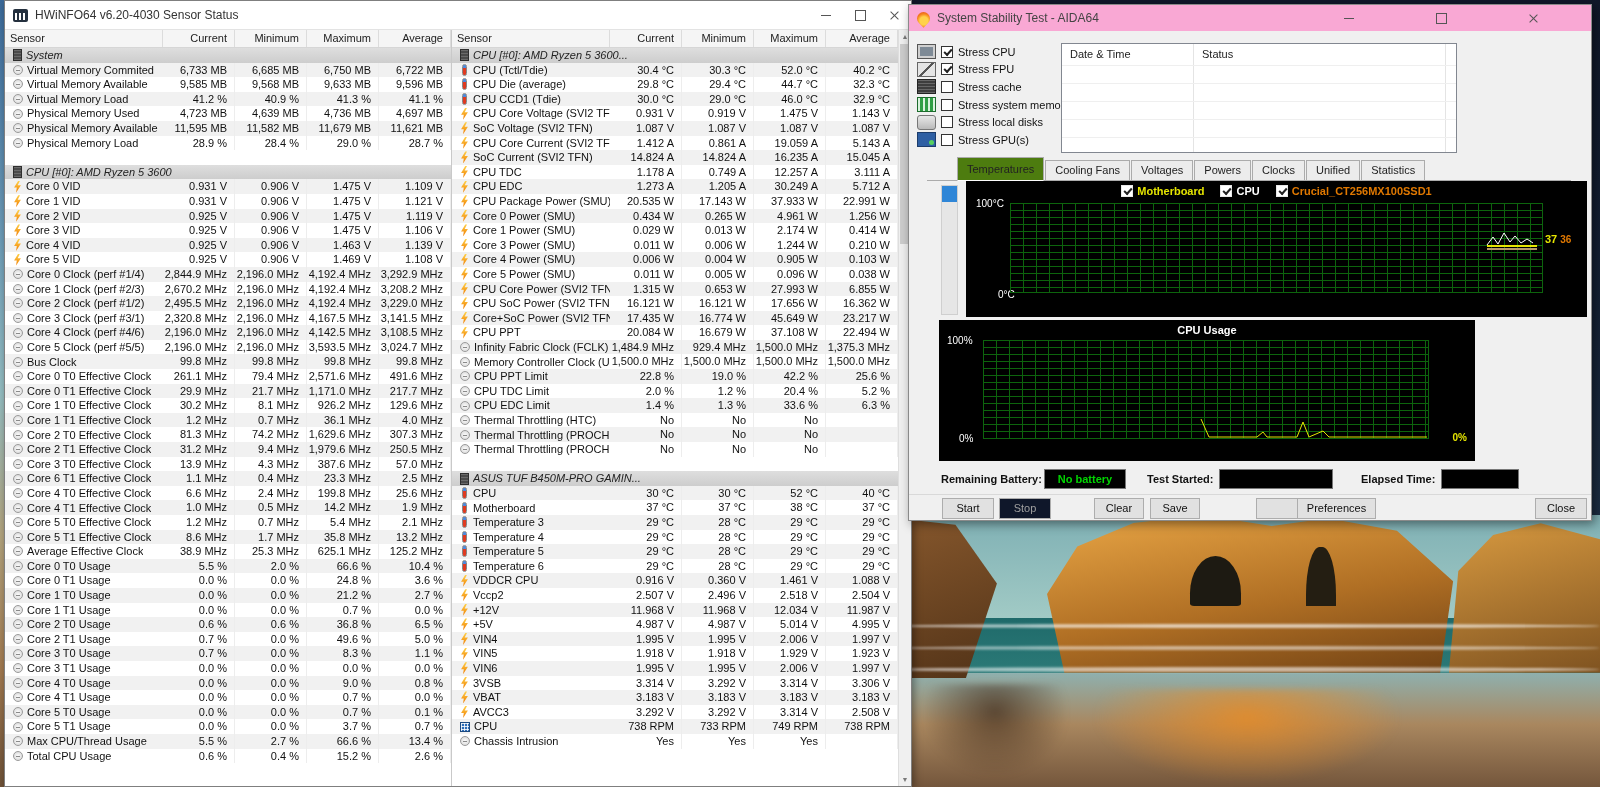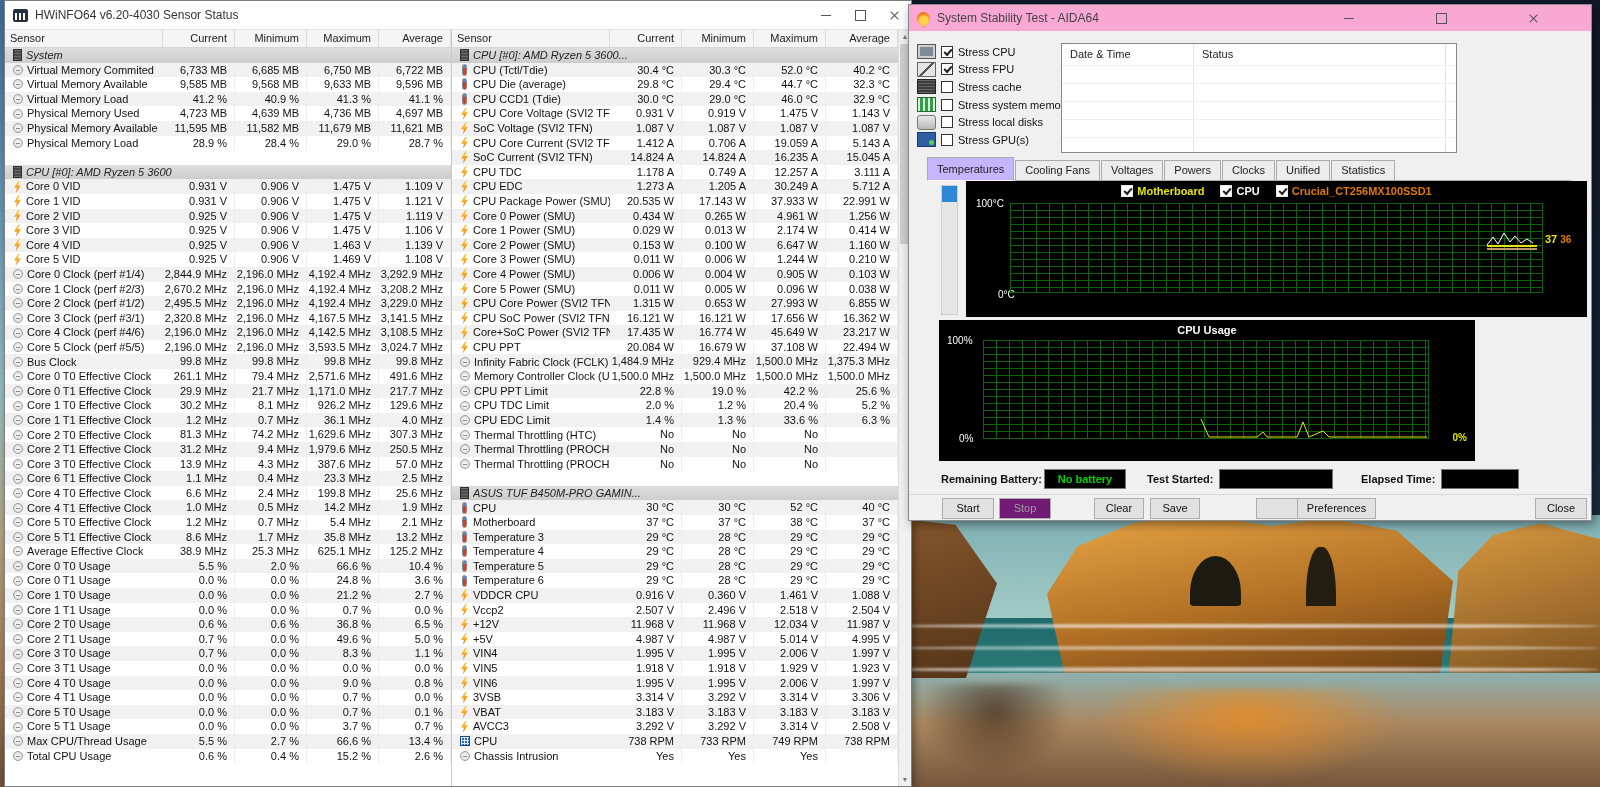--- a/index.html
+++ b/index.html
@@ -104,21 +104,21 @@
   .i-ram{background:#2f9e44;border:1px solid #1d6b2d;background-image:repeating-linear-gradient(to right,#d9f2dd 0 2px,transparent 2px 5px);}
   .i-disk{background:linear-gradient(#e8e8e8,#b9b9b9);border:1px solid #777;border-radius:3px;}
   .i-gpu{background:#2e5fa3;border:1px solid #1c3c6b;} .i-gpu::after{content:"";position:absolute;right:1px;bottom:1px;width:5px;height:5px;border-radius:50%;background:#57d05e;}
   .logbox{position:absolute;left:152px;top:38px;width:396px;height:110px;background:#fff;border:1px solid #828790;box-sizing:border-box;}
   .logbox .hdr{position:absolute;top:4px;font-size:11px;color:#222;}
   .logbox .v1{position:absolute;left:131px;top:0;bottom:0;width:1px;background:#e4e4e4;}
   .logbox .v2{position:absolute;left:383px;top:0;bottom:0;width:1px;background:#e4e4e4;}
   .logbox .rl{position:absolute;left:0;right:0;height:1px;background:#efefef;}
   .tabs{position:absolute;left:18px;top:154px;right:20px;display:flex;align-items:flex-end;border-bottom:1px solid #ababab;height:21px;}
   .tab{padding:2px 9px 2px;border:1px solid #ababab;border-bottom:none;background:#ececec;color:#222;margin-right:1px;height:15px;line-height:15px;}
-  .tab.active{background:#c4b5fd;height:18px;line-height:18px;margin-bottom:-1px;border-bottom:1px solid #fdfdfd;}
+  .tab.active{background:#4d7c0f;height:18px;line-height:18px;margin-bottom:-1px;border-bottom:1px solid #fdfdfd;margin-left:30px;}
   .slider{position:absolute;left:32px;top:180px;width:17px;height:130px;background:#e6e6e6;border:1px solid #cfcfcf;box-sizing:border-box;}
   .slider .th{position:absolute;left:0;top:0;width:100%;height:16px;background:#2f86d7;}
   .gpanel{position:absolute;background:#000;}
   .g-temp{left:57px;top:176px;width:621px;height:136px;}
   .g-usage{left:30px;top:315px;width:536px;height:141px;}
   .legend{position:absolute;left:0;right:0;top:4px;display:flex;justify-content:center;gap:16px;align-items:center;}
   .legend .item{display:flex;align-items:center;gap:4px;font-weight:bold;}
   .legend .cbx{margin-right:0;}
   .grid{position:absolute;left:44px;right:44px;top:22px;bottom:24px;
     background-image:repeating-linear-gradient(to right,#0d640d 0 1px,transparent 1px 13px),
@@ -130,21 +130,21 @@
   .readings{position:absolute;font-size:11px;font-weight:bold;}
   .trace{position:absolute;}
   .ylab{position:absolute;color:#e5e500;font-size:10px;font-weight:bold;}
   .inforow{position:absolute;left:0;right:0;top:464px;height:22px;font-size:11px;color:#111;}
   .inforow .lab{position:absolute;top:4px;font-weight:bold;}
   .blackbox{position:absolute;top:0;height:20px;background:#000;border:1px solid #777;box-sizing:border-box;
             color:#00d400;font-weight:bold;text-align:center;line-height:18px;}
   .btnrow{position:absolute;left:0;right:0;top:489px;height:23px;border-top:1px solid #d9d9d9;}
   .wbtn{position:absolute;top:3px;height:21px;background:#e1e1e1;border:1px solid #adadad;box-sizing:border-box;
         text-align:center;line-height:19px;color:#111;}
-  .wbtn.dis{color:#9f9f9f;background:#701a75;}
+  .wbtn.dis{color:#9f9f9f;background:#0f172a;}
 </style>
 </head>
 <body>
 
 <div class="wall">
   <div class="wall-dark"></div>
   <div class="beach">
     <div class="sky"></div>
     <div class="sea"></div>
     <div class="sand"></div>
@@ -722,21 +722,21 @@
           <div class="cell cv">1.087 V</div>
           <div class="cell cv">1.087 V</div>
           <div class="cell cv">1.087 V</div>
         </div>
         <div class="srow">
           <div class="cell c0">
             <span class="ico ic-b"></span>
             <span class="lbl">CPU Core Current (SVI2 TFN)</span>
           </div>
           <div class="cell cv">1.412 A</div>
-          <div class="cell cv">0.706 A</div>
+          <div class="cell cv">0.861 A</div>
           <div class="cell cv">19.059 A</div>
           <div class="cell cv">5.143 A</div>
         </div>
         <div class="srow odd">
           <div class="cell c0">
             <span class="ico ic-b"></span>
             <span class="lbl">SoC Current (SVI2 TFN)</span>
           </div>
           <div class="cell cv">14.824 A</div>
           <div class="cell cv">14.824 A</div>
@@ -785,30 +785,20 @@
         </div>
         <div class="srow">
           <div class="cell c0">
             <span class="ico ic-b"></span>
             <span class="lbl">Core 1 Power (SMU)</span>
           </div>
           <div class="cell cv">0.029 W</div>
           <div class="cell cv">0.013 W</div>
           <div class="cell cv">2.174 W</div>
           <div class="cell cv">0.414 W</div>
-        </div>
-        <div class="srow odd">
-          <div class="cell c0">
-            <span class="ico ic-b"></span>
-            <span class="lbl">Core 2 Power (SMU)</span>
-          </div>
-          <div class="cell cv">0.153 W</div>
-          <div class="cell cv">0.100 W</div>
-          <div class="cell cv">6.647 W</div>
-          <div class="cell cv">1.160 W</div>
         </div>
         <div class="srow">
           <div class="cell c0">
             <span class="ico ic-b"></span>
             <span class="lbl">Core 3 Power (SMU)</span>
           </div>
           <div class="cell cv">0.011 W</div>
           <div class="cell cv">0.006 W</div>
           <div class="cell cv">1.244 W</div>
           <div class="cell cv">0.210 W</div>

